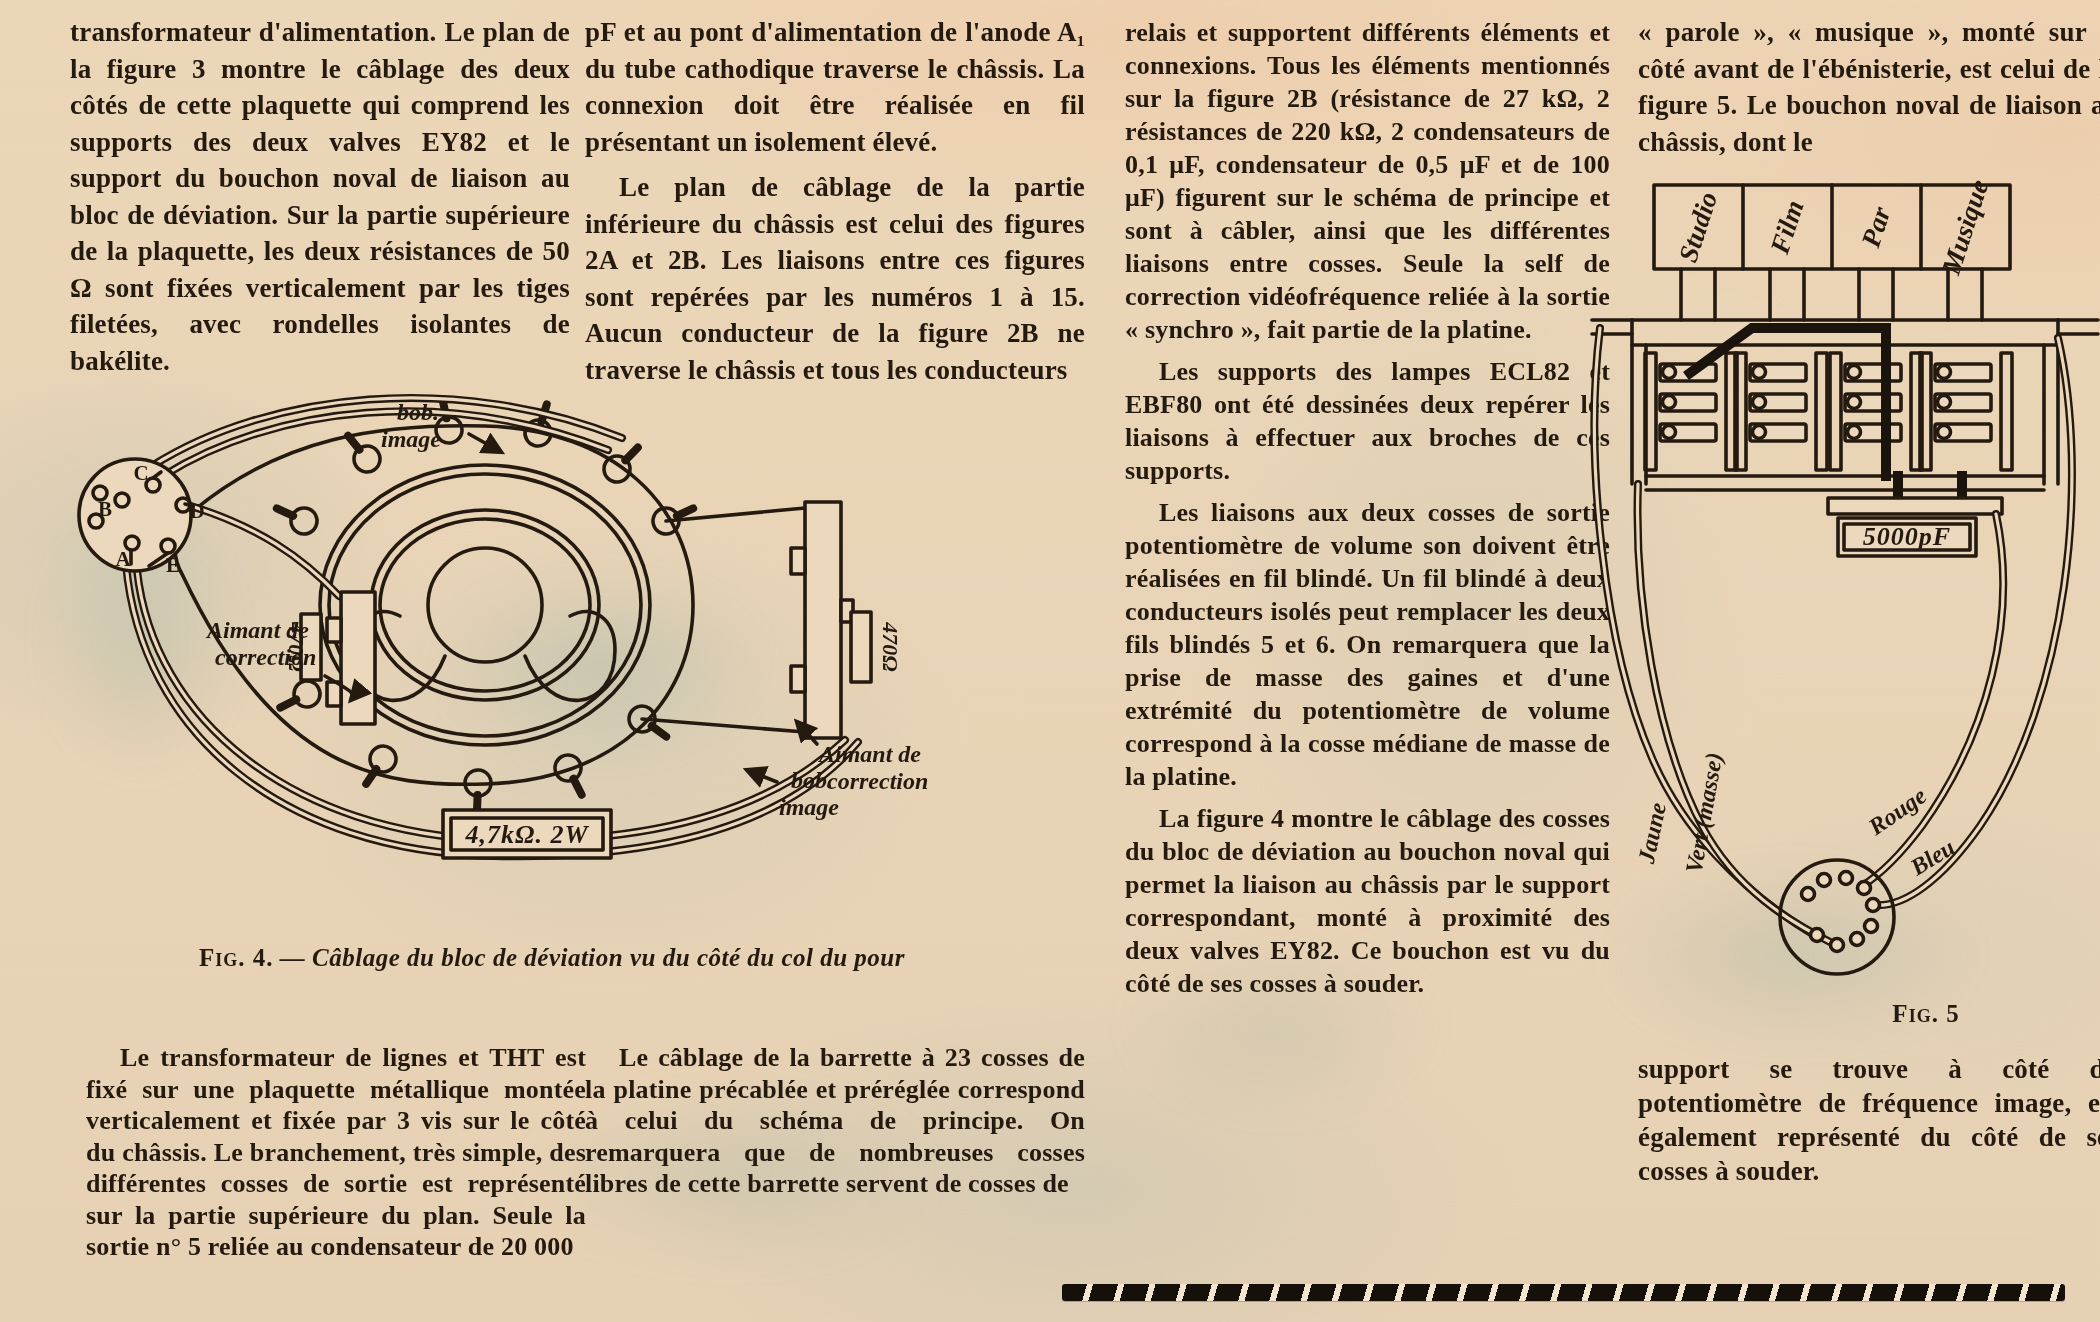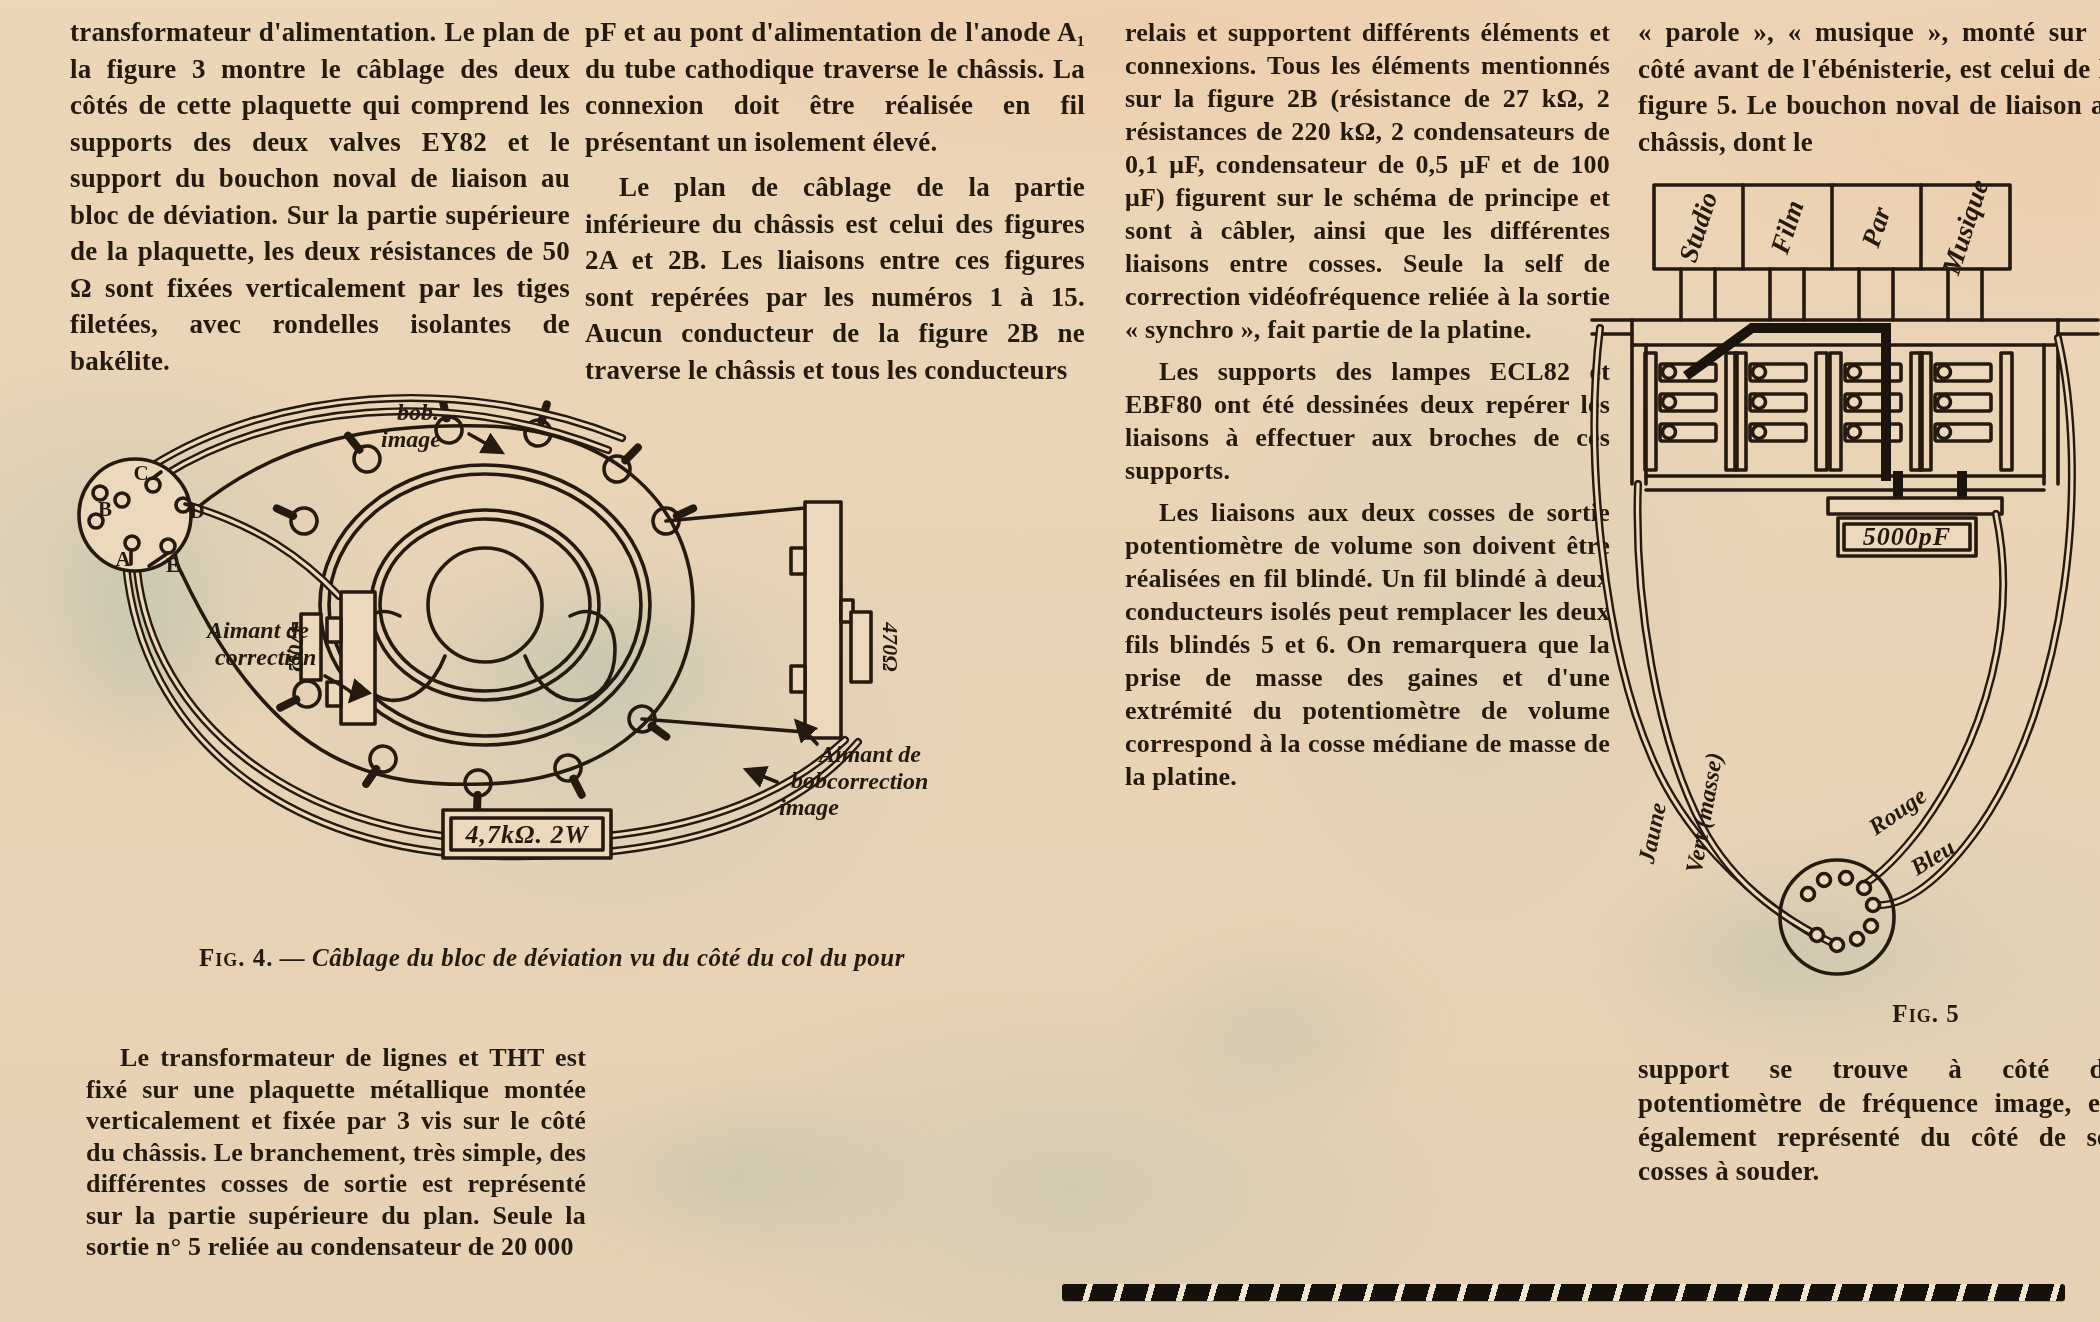--- a/index.html
+++ b/index.html
@@ -62,31 +62,33 @@
 
 <div class="col sz-a" style="left:545px;top:14px;width:500px;">
   <p>pF et au pont d'alimentation de l'anode A₁ du tube cathodique traverse le châssis. La connexion doit être réalisée en fil présentant un isolement élevé.</p>
   <p class="ind">Le plan de câblage de la partie inférieure du châssis est celui des figures 2A et 2B. Les liaisons entre ces figures sont repérées par les numéros 1 à 15. Aucun conducteur de la figure 2B ne traverse le châssis et tous les conducteurs</p>
 </div>
 
 <div class="col sz-b" style="left:1085px;top:16px;width:485px;height:1252px;overflow:hidden;">
   <p>relais et supportent différents éléments et connexions. Tous les éléments mentionnés sur la figure 2B (résistance de 27 kΩ, 2 résistances de 220 kΩ, 2 condensateurs de 0,1 μF, condensateur de 0,5 μF et de 100 μF) figurent sur le schéma de principe et sont à câbler, ainsi que les différentes liaisons entre cosses. Seule la self de correction vidéofréquence reliée à la sortie « synchro », fait partie de la platine.</p>
   <p class="ind">Les supports des lampes ECL82 et EBF80 ont été dessinées deux repérer les liaisons à effectuer aux broches de ces supports.</p>
   <p class="ind">Les liaisons aux deux cosses de sortie potentiomètre de volume son doivent être réalisées en fil blindé. Un fil blindé à deux conducteurs isolés peut remplacer les deux fils blindés 5 et 6. On remarquera que la prise de masse des gaines et d'une extrémité du potentiomètre de volume correspond à la cosse médiane de masse de la platine.</p>
+  <p class="ind">La figure 4 montre le câblage des cosses du bloc de déviation au bouchon noval qui permet la liaison au châssis par le support correspondant, monté à proximité des deux valves EY82. Ce bouchon est vu du côté de ses cosses à souder.</p>
 </div>
 
 <div class="col sz-a" style="left:1598px;top:14px;width:482px;">
   <p>« parole », « musique », monté sur le côté avant de l'ébénisterie, est celui de la figure 5. Le bouchon noval de liaison au châssis, dont le</p>
 </div>
 
 <div class="col sz-c" style="left:46px;top:1042px;width:500px;height:280px;overflow:hidden;">
   <p class="ind">Le transformateur de lignes et THT est fixé sur une plaquette métallique montée verticalement et fixée par 3 vis sur le côté du châssis. Le branchement, très simple, des différentes cosses de sortie est représenté sur la partie supérieure du plan. Seule la sortie n° 5 reliée au condensateur de 20 000</p>
 </div>
 
 <div class="col sz-c" style="left:545px;top:1042px;width:500px;height:280px;overflow:hidden;">
+  <p class="ind">Le câblage de la barrette à 23 cosses de la platine précablée et préréglée correspond à celui du schéma de principe. On remarquera que de nombreuses cosses libres de cette barrette servent de cosses de</p>
 </div>
 
 <div class="col sz-d" style="left:1598px;top:1052px;width:482px;height:160px;overflow:hidden;">
   <p>support se trouve à côté du potentiomètre de fréquence image, est également représenté du côté de ses cosses à souder.</p>
 </div>
 
 <svg style="left:25px;top:390px;" width="1010" height="548" viewBox="0 0 1010 548">
   <defs>
     <marker id="ah" viewBox="0 0 10 10" refX="8" refY="5" markerWidth="6.5" markerHeight="6.5" orient="auto-start-reverse">
       <path d="M0 0L10 5L0 10z" fill="#241a10"></path>

